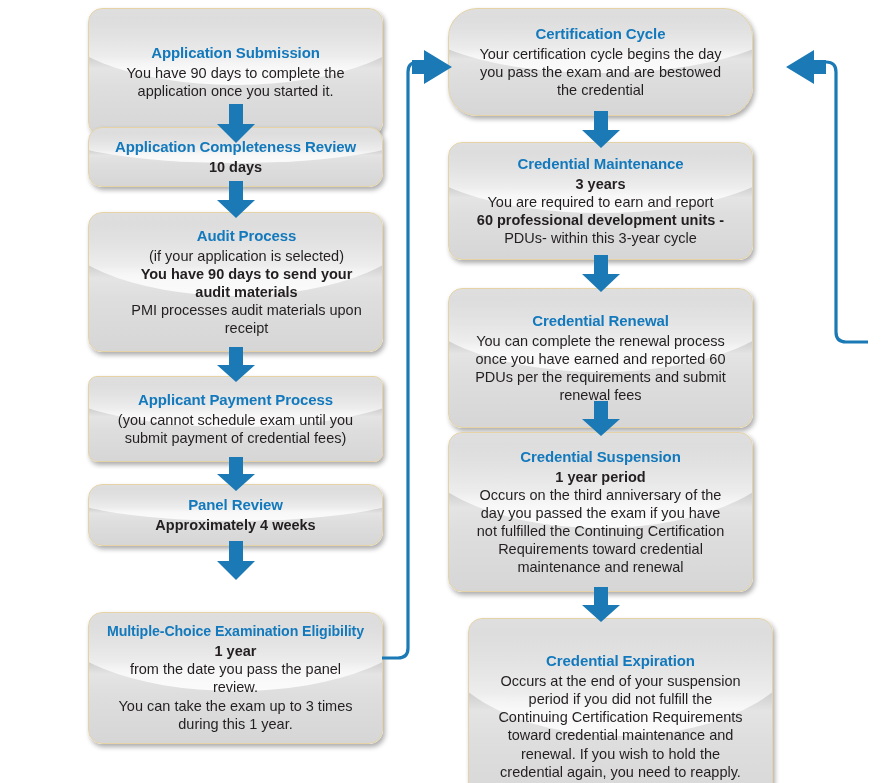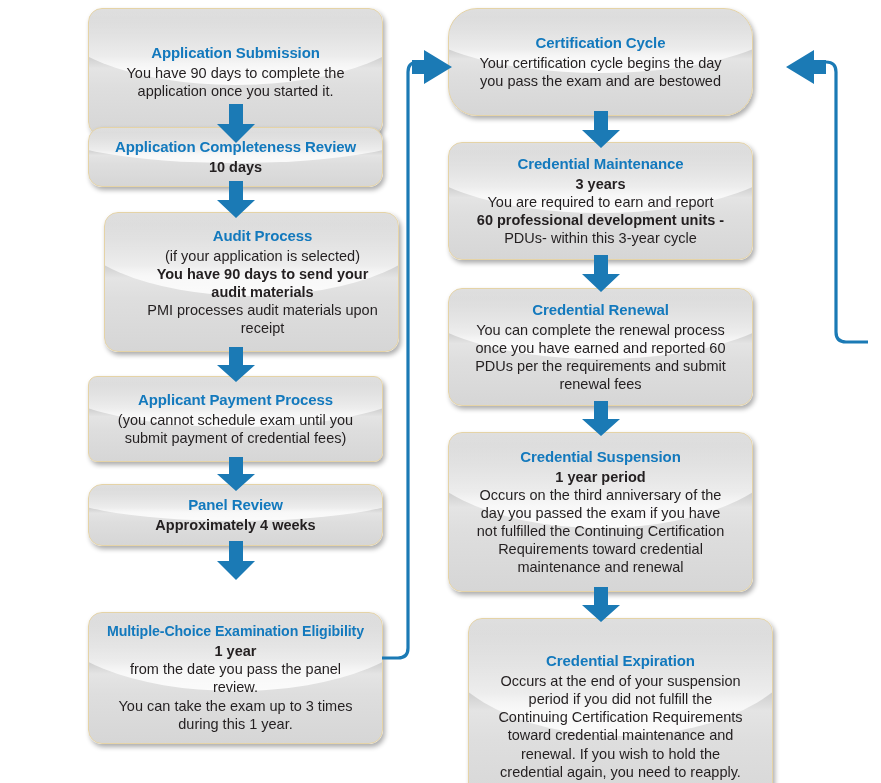--- a/index.html
+++ b/index.html
@@ -102,21 +102,21 @@
     </div>
   </div>
 
   <div class="node" style="left:88px; top:127px; width:295px; height:60px;">
     <div class="node-inner">
       <p class="node-title">Application Completeness Review</p>
       <p class="node-line bold">10 days</p>
     </div>
   </div>
 
-  <div class="node" style="left:104px; top:212px; width:295px; height:140px;padding-left:32px;">
+  <div class="node" style="left:88px; top:212px; width:295px; height:140px;padding-left:32px;">
     <div class="node-inner">
       <p class="node-title">Audit Process</p>
       <p class="node-line">(if your application is selected)</p>
       <p class="node-line bold">You have 90 days to send your</p>
       <p class="node-line bold">audit materials</p>
       <p class="node-line">PMI processes audit materials upon</p>
       <p class="node-line">receipt</p>
     </div>
   </div>
 
@@ -144,34 +144,35 @@
       <p class="node-line">You can take the exam up to 3 times</p>
       <p class="node-line">during this 1 year.</p>
     </div>
   </div>
 
   <div class="node" style="left:448px; top:8px; width:305px; height:108px;border-radius:29px;">
     <div class="node-inner">
       <p class="node-title">Certification Cycle</p>
       <p class="node-line">Your certification cycle begins the day</p>
       <p class="node-line">you pass the exam and are bestowed</p>
+      <p class="node-line">the credential</p>
     </div>
   </div>
 
   <div class="node" style="left:448px; top:142px; width:305px; height:118px;">
     <div class="node-inner">
       <p class="node-title">Credential Maintenance</p>
       <p class="node-line bold">3 years</p>
       <p class="node-line">You are required to earn and report</p>
       <p class="node-line bold">60 professional development units -</p>
       <p class="node-line">PDUs- within this 3-year cycle</p>
     </div>
   </div>
 
-  <div class="node" style="left:448px; top:288px; width:305px; height:118px;">
+  <div class="node" style="left:448px; top:288px; width:305px; height:140px;">
     <div class="node-inner">
       <p class="node-title">Credential Renewal</p>
       <p class="node-line">You can complete the renewal process</p>
       <p class="node-line">once you have earned and reported 60</p>
       <p class="node-line">PDUs per the requirements and submit</p>
       <p class="node-line">renewal fees</p>
     </div>
   </div>
 
   <div class="node" style="left:448px; top:432px; width:305px; height:160px;">

